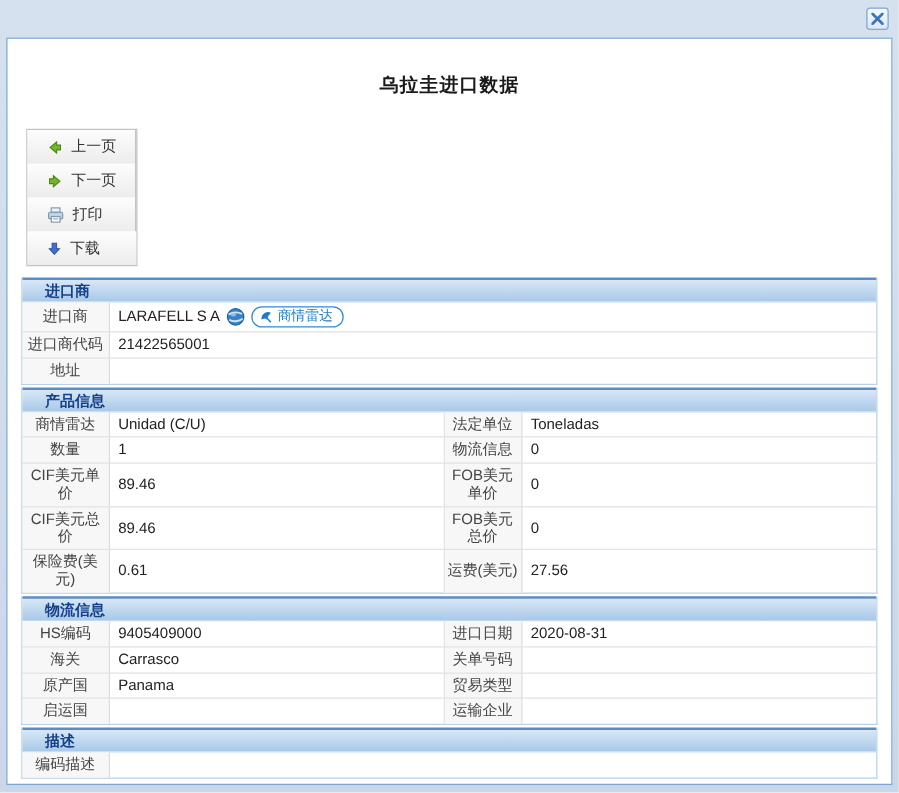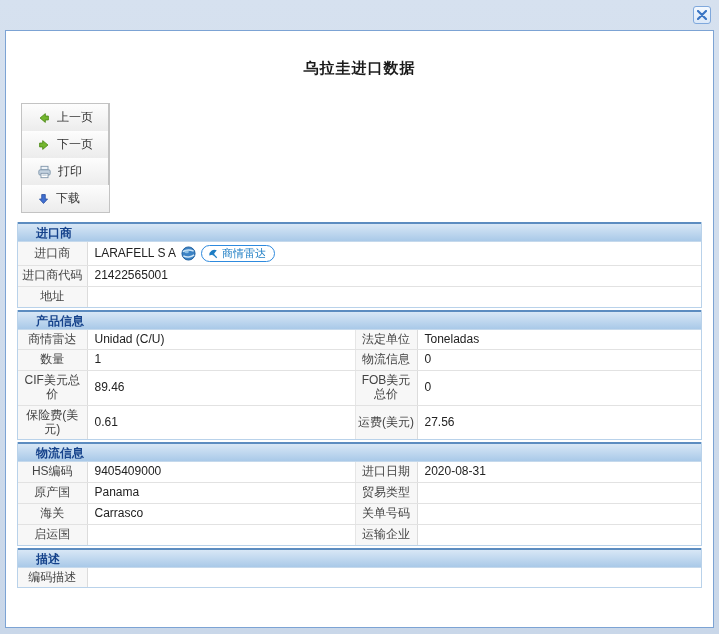--- a/index.html
+++ b/index.html
@@ -157,20 +157,26 @@
             <td class="lbl">法定单位</td>
             <td class="val">Toneladas</td>
           </tr>
           <tr>
             <td class="lbl">数量</td>
             <td class="val">1</td>
             <td class="lbl">物流信息</td>
             <td class="val">0</td>
           </tr>
           <tr>
+            <td class="lbl">CIF美元单价</td>
+            <td class="val">89.46</td>
+            <td class="lbl">FOB美元单价</td>
+            <td class="val">0</td>
+          </tr>
+          <tr>
             <td class="lbl">CIF美元总价</td>
             <td class="val">89.46</td>
             <td class="lbl">FOB美元总价</td>
             <td class="val">0</td>
           </tr>
           <tr>
             <td class="lbl">保险费(美元)</td>
             <td class="val">0.61</td>
             <td class="lbl">运费(美元)</td>
             <td class="val">27.56</td>
@@ -189,32 +195,32 @@
               <col class="c-val2">
             </colgroup>
           <tbody>
               <tr>
             <td class="lbl">HS编码</td>
             <td class="val">9405409000</td>
             <td class="lbl">进口日期</td>
             <td class="val">2020-08-31</td>
           </tr>
           <tr>
+            <td class="lbl">海关</td>
+            <td class="val">Carrasco</td>
+            <td class="lbl">关单号码</td>
+            <td class="val"></td>
+          </tr>
+          <tr>
             <td class="lbl">原产国</td>
             <td class="val">Panama</td>
             <td class="lbl">贸易类型</td>
             <td class="val"></td>
           </tr>
           <tr>
-            <td class="lbl">海关</td>
-            <td class="val">Carrasco</td>
-            <td class="lbl">关单号码</td>
-            <td class="val"></td>
-          </tr>
-          <tr>
             <td class="lbl">启运国</td>
             <td class="val"></td>
             <td class="lbl">运输企业</td>
             <td class="val"></td>
           </tr>
         </tbody>
           </table>
       </div>
 
       <div class="section">

